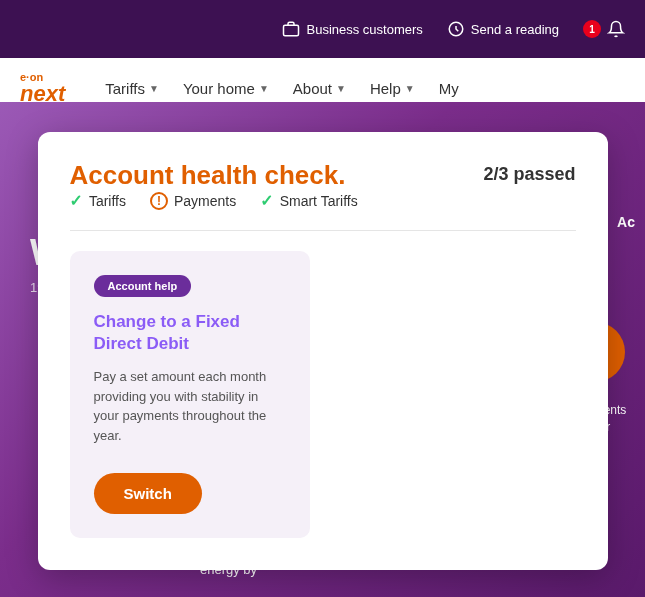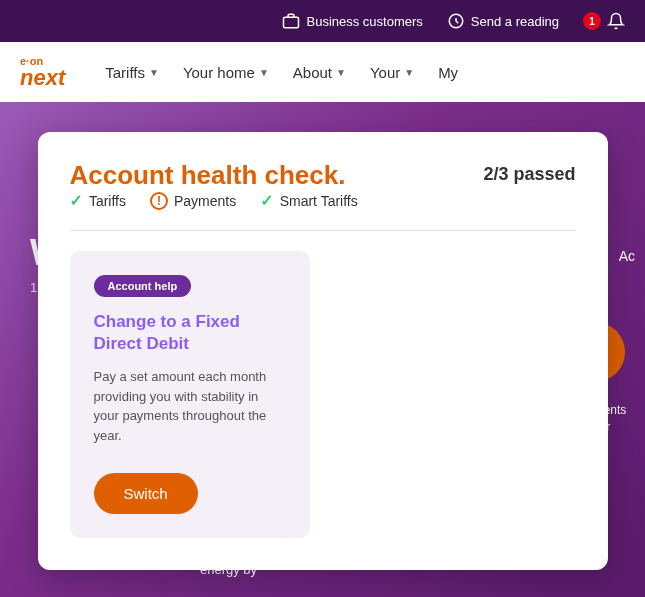--- a/index.html
+++ b/index.html
@@ -8,21 +8,21 @@
       width: 645px;
       height: 597px;
       overflow: hidden;
       position: relative;
     }
 
     
     .top-bar {
       background-color: #3d1152;
       color: white;
-      height: 42px;
+      height: 58px;
       display: flex;
       align-items: center;
       justify-content: flex-end;
       padding: 0 20px;
       gap: 24px;
     }
     .top-bar-item {
       display: flex;
       align-items: center;
       gap: 6px;
@@ -124,26 +124,26 @@
     }
     .bg-address {
       font-size: 13px;
       color: rgba(255,255,255,0.8);
       margin-top: 6px;
     }
 
     
     .bg-right-label {
       position: absolute;
-      top: 126px;
+      top: 92px;
       right: 0;
       padding: 20px 10px;
       font-size: 14px;
       color: white;
-      font-weight: 400;
+      font-weight: 700;
     }
 
     
     .orange-circle {
       position: absolute;
       top: 220px;
       right: 20px;
       width: 60px;
       height: 60px;
       background: #e05f00;
@@ -282,21 +282,21 @@
       margin-bottom: 24px;
     }
 
     .switch-btn {
       background: #e05f00;
       color: white;
       border: none;
       border-radius: 25px;
       padding: 12px 30px;
       font-size: 15px;
-      font-weight: 400;
+      font-weight: 700;
       cursor: pointer;
       display: block;
       margin-top: 28px;
     }
   </style>
 </head>
 <body>
 
 <div class="top-bar">
   <div class="top-bar-item">
@@ -336,21 +336,21 @@
     </div>
     <div class="nav-item">
       <span>Your home</span>
       <span class="nav-chevron">▼</span>
     </div>
     <div class="nav-item">
       <span>About</span>
       <span class="nav-chevron">▼</span>
     </div>
     <div class="nav-item">
-      <span>Your</span>
+      <span>Help</span>
       <span class="nav-chevron">▼</span>
     </div>
     <div class="nav-my">
       <span>My</span>
     </div>
   </div>
 </div>
 
 <div class="page-bg">
   <div class="bg-text">

